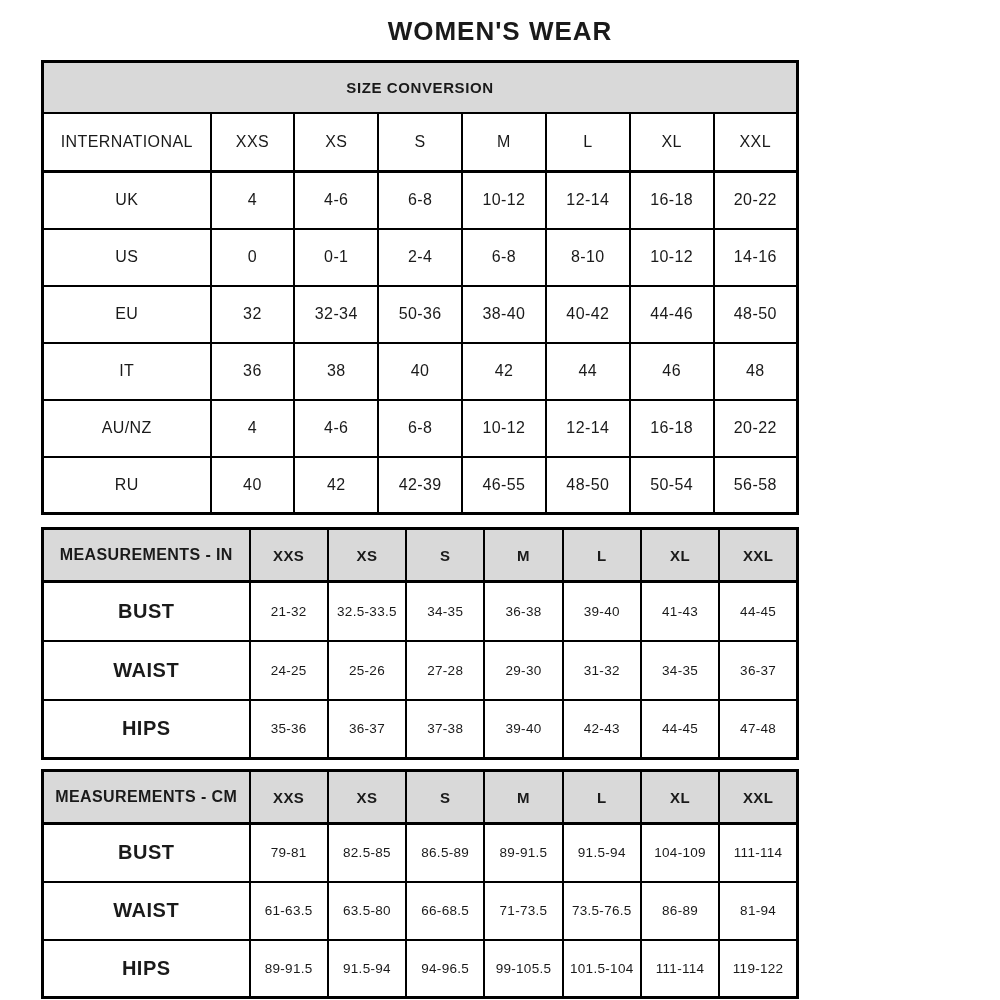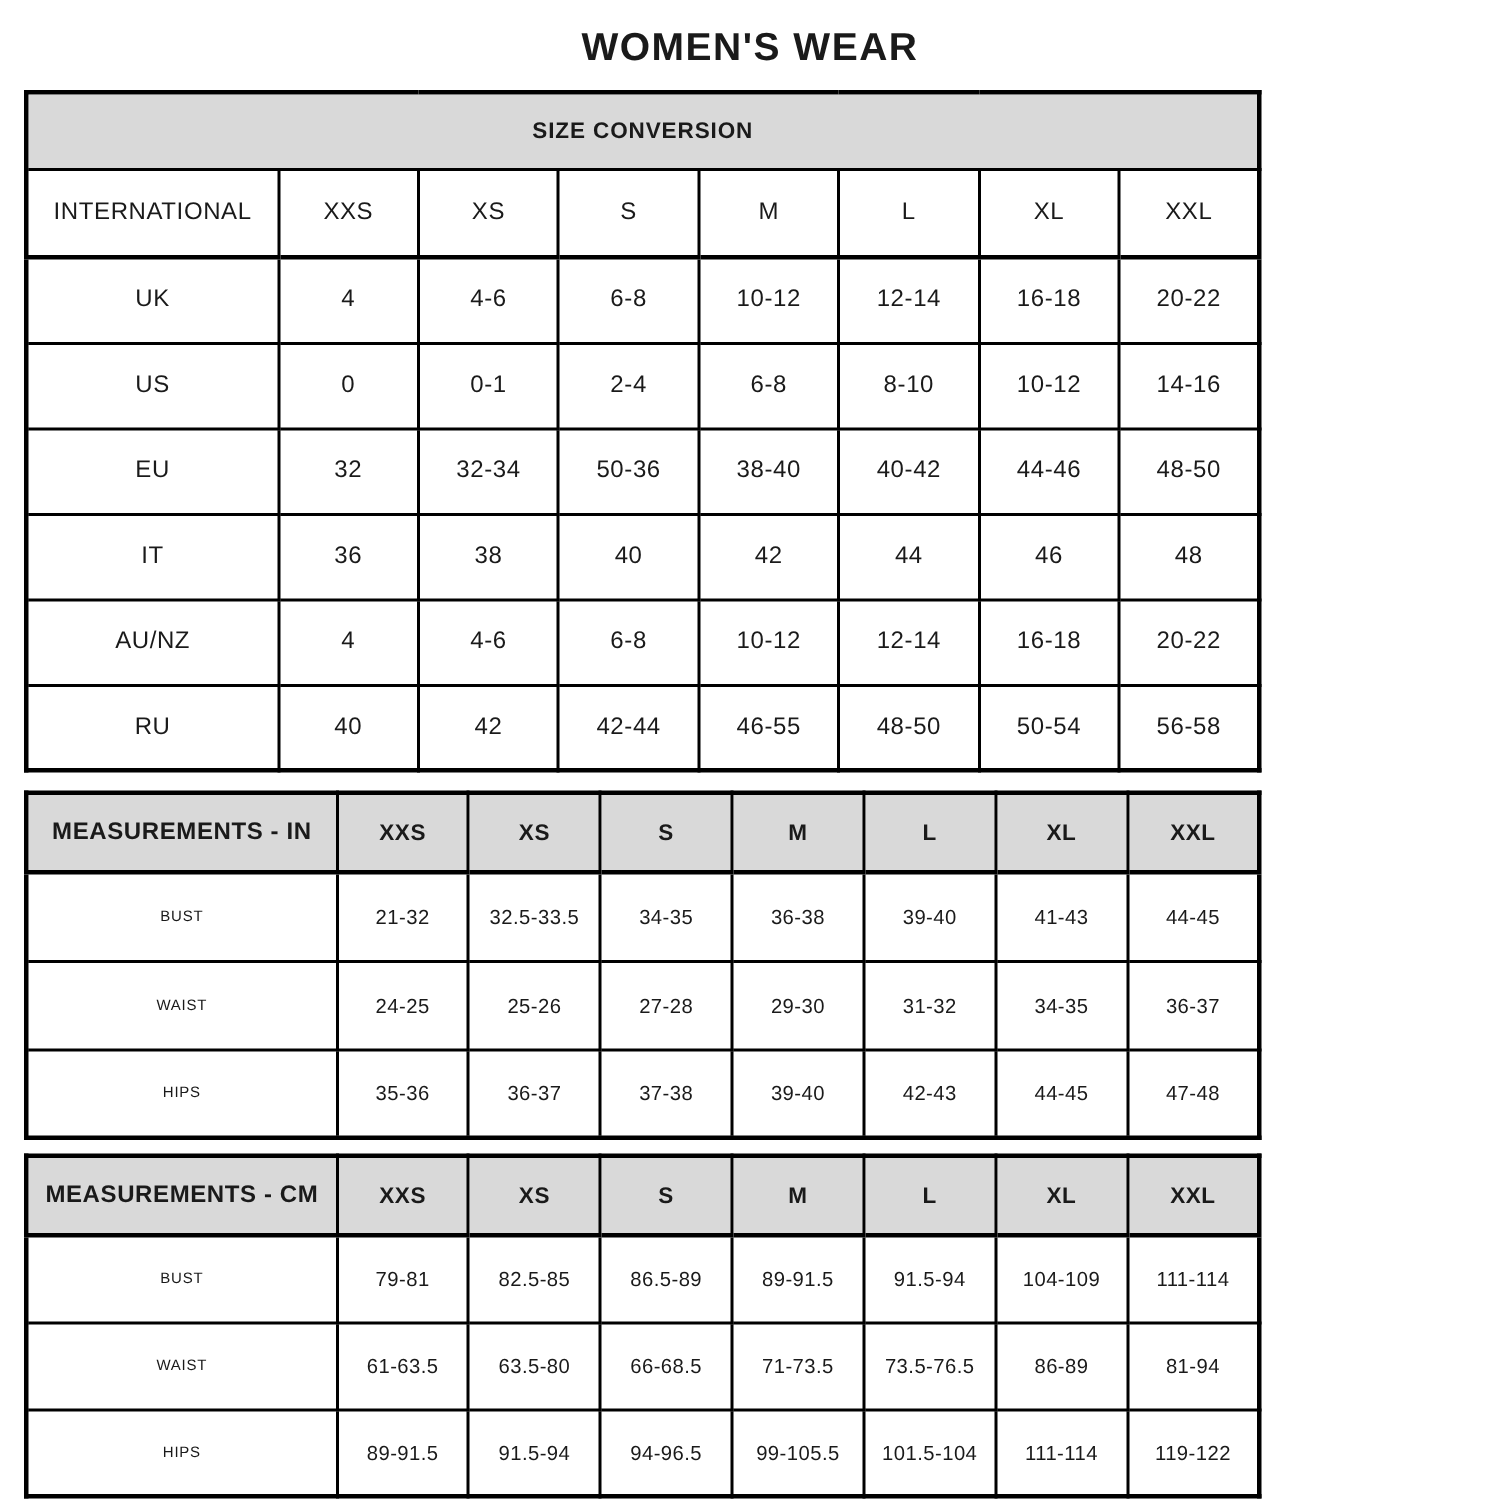--- a/index.html
+++ b/index.html
@@ -10,32 +10,32 @@
   * { box-sizing: border-box; }
   html, body { margin: 0; padding: 0; }
   body {
     width: 1000px;
     height: 1000px;
     background: #ffffff;
     font-family: "Liberation Sans", sans-serif;
     color: var(--text);
     overflow: hidden;
   }
-  .page { padding: 0 16px; }
+  .page { padding: 0 41px; }
   .page-title {
     margin: 0;
     padding: 16px 0 13px 0;
     text-align: center;
     font-size: 26px;
     font-weight: bold;
     letter-spacing: 1px;
     color: var(--text);
   }
   table.tbl {
-    width: 825px;
+    width: 758px;
     border-collapse: collapse;
     table-layout: fixed;
     border: 3px solid var(--border);
   }
   .tbl th, .tbl td {
     border: 2px solid var(--border);
     text-align: center;
     vertical-align: middle;
     padding: 0;
     color: var(--text);
@@ -56,21 +56,21 @@
   .tbl-conversion .head-row th { font-weight: normal; font-size: 16px; letter-spacing: 0.4px; border-bottom: 3px solid var(--border); }
   .tbl-conversion tbody tr { height: 57px; }
   .tbl-conversion tbody td, .tbl-conversion tbody th { font-weight: normal; font-size: 16px; letter-spacing: 0.4px; }
   .tbl-conversion { margin-bottom: 12px; }
   
   .tbl-meas .band-row { height: 53px; }
   .tbl-meas .band-row th { background: var(--header-bg); font-weight: bold; border-bottom: 3px solid var(--border); }
   .tbl-meas .band-label { font-size: 16px; letter-spacing: 0.4px; }
   .tbl-meas .band-size { font-size: 15px; letter-spacing: 0.4px; }
   .tbl-meas tbody tr { height: 59px; }
-  .tbl-meas tbody th.row-label { font-weight: normal; font-size: 10px; letter-spacing: 0.5px; }
+  .tbl-meas tbody th.row-label { font-weight: bold; font-size: 20px; letter-spacing: 0.5px; }
   .tbl-meas tbody td { font-weight: normal; font-size: 13.5px; letter-spacing: 0.3px; }
   .tbl-in { margin-bottom: 9px; }
   .tbl-cm tbody tr { height: 58px; }
   col.c-label-conv { width: 168px; }
   col.c-label-meas { width: 207px; }
 </style>
 </head>
 <body>
 
 <div class="page">
@@ -151,21 +151,21 @@
         <td>6-8</td>
         <td>10-12</td>
         <td>12-14</td>
         <td>16-18</td>
         <td>20-22</td>
       </tr>
       <tr>
         <th>RU</th>
         <td>40</td>
         <td>42</td>
-        <td>42-44</td>
+        <td>42-39</td>
         <td>46-55</td>
         <td>48-50</td>
         <td>50-54</td>
         <td>56-58</td>
       </tr>
     </tbody>
   </table>
 
   <table class="tbl tbl-meas tbl-in">
     <colgroup>

